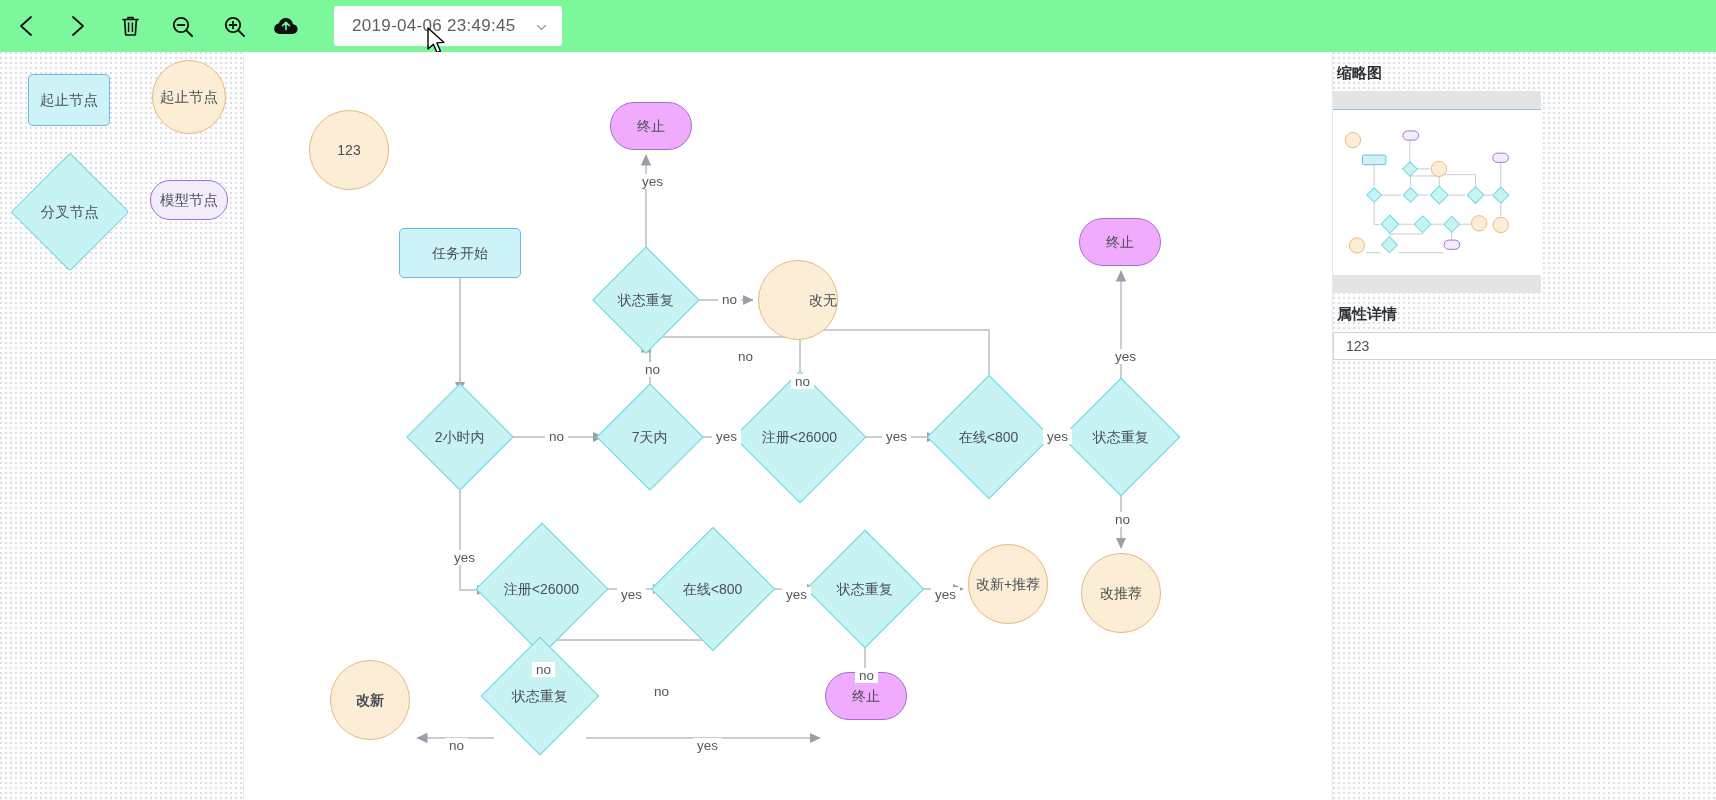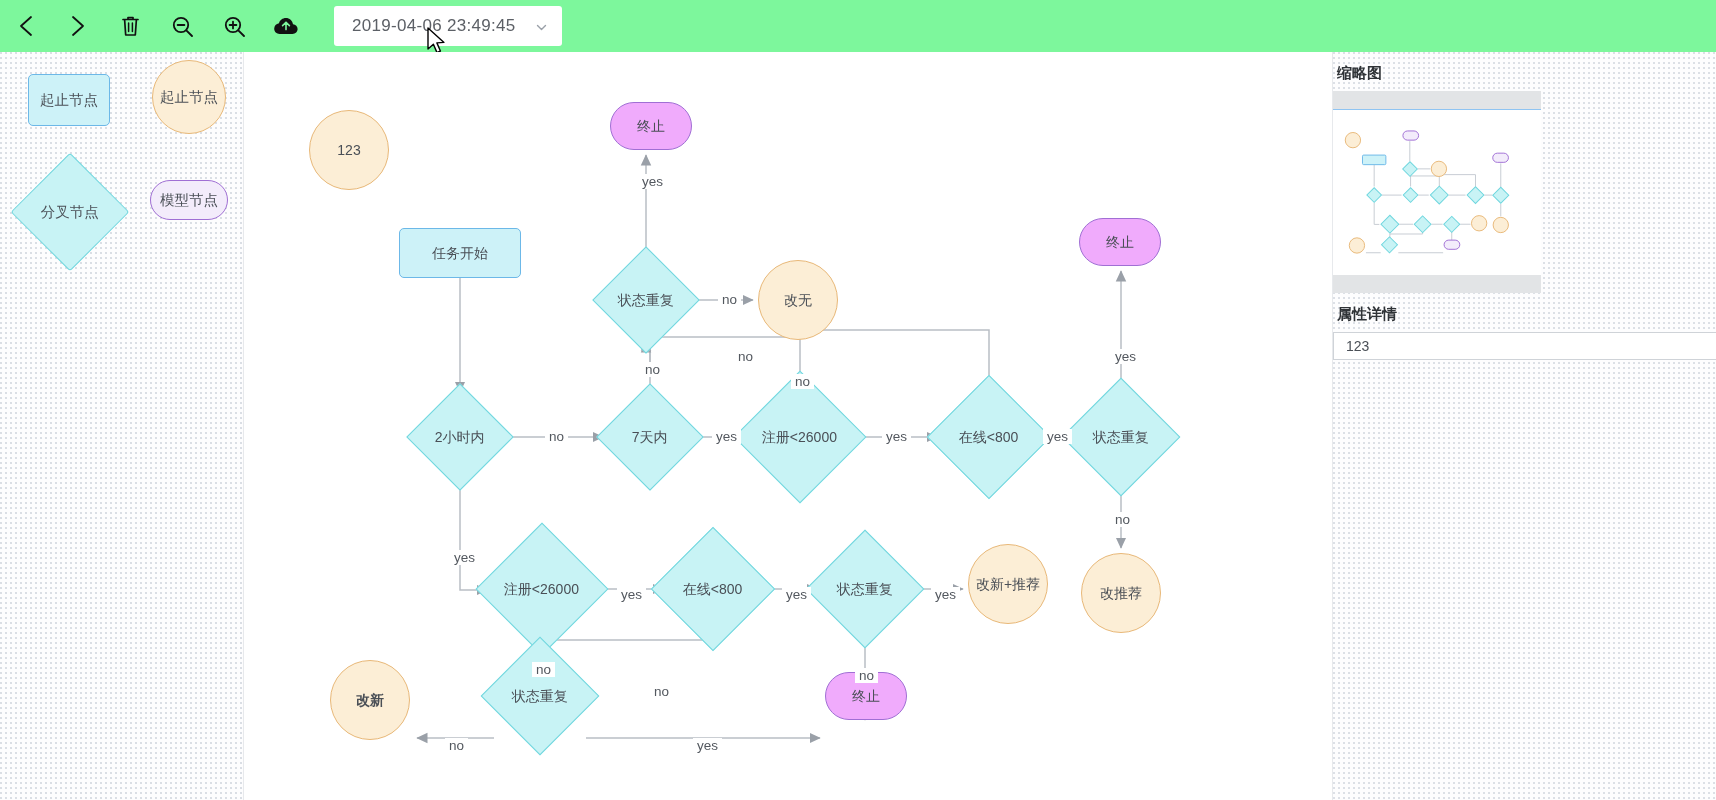--- a/index.html
+++ b/index.html
@@ -246,21 +246,21 @@
     </div>
   <div class="nd nd-rect" style="left:154px; top:176px; width:122px; height:50px;">
       <span>任务开始</span>
     </div>
   <div class="nd nd-pill" style="left:365px; top:50px;  width:82px;  height:48px;">
       <span>终止</span>
     </div>
   <div class="nd nd-diamond" style="left:363px; top:210px; width:76px;  height:76px;">
       <span style="transform: rotate(-45deg);">状态重复</span>
     </div>
-  <div class="nd nd-circle" style="left:513px; top:208px; width:80px;  height:80px;">
+  <div class="nd nd-circle" style="left:513px; top:208px; width:80px;  height:80px;justify-content:flex-end;">
       <span>改无</span>
     </div>
 
   <div class="nd nd-diamond" style="left:177px; top:347px; width:76px;  height:76px;">
       <span style="transform: rotate(-45deg);">2小时内</span>
     </div>
   <div class="nd nd-diamond" style="left:367px; top:347px; width:76px;  height:76px;">
       <span style="transform: rotate(-45deg);">7天内</span>
     </div>
   <div class="nd nd-diamond" style="left:508px; top:338px; width:94px;  height:94px;">

